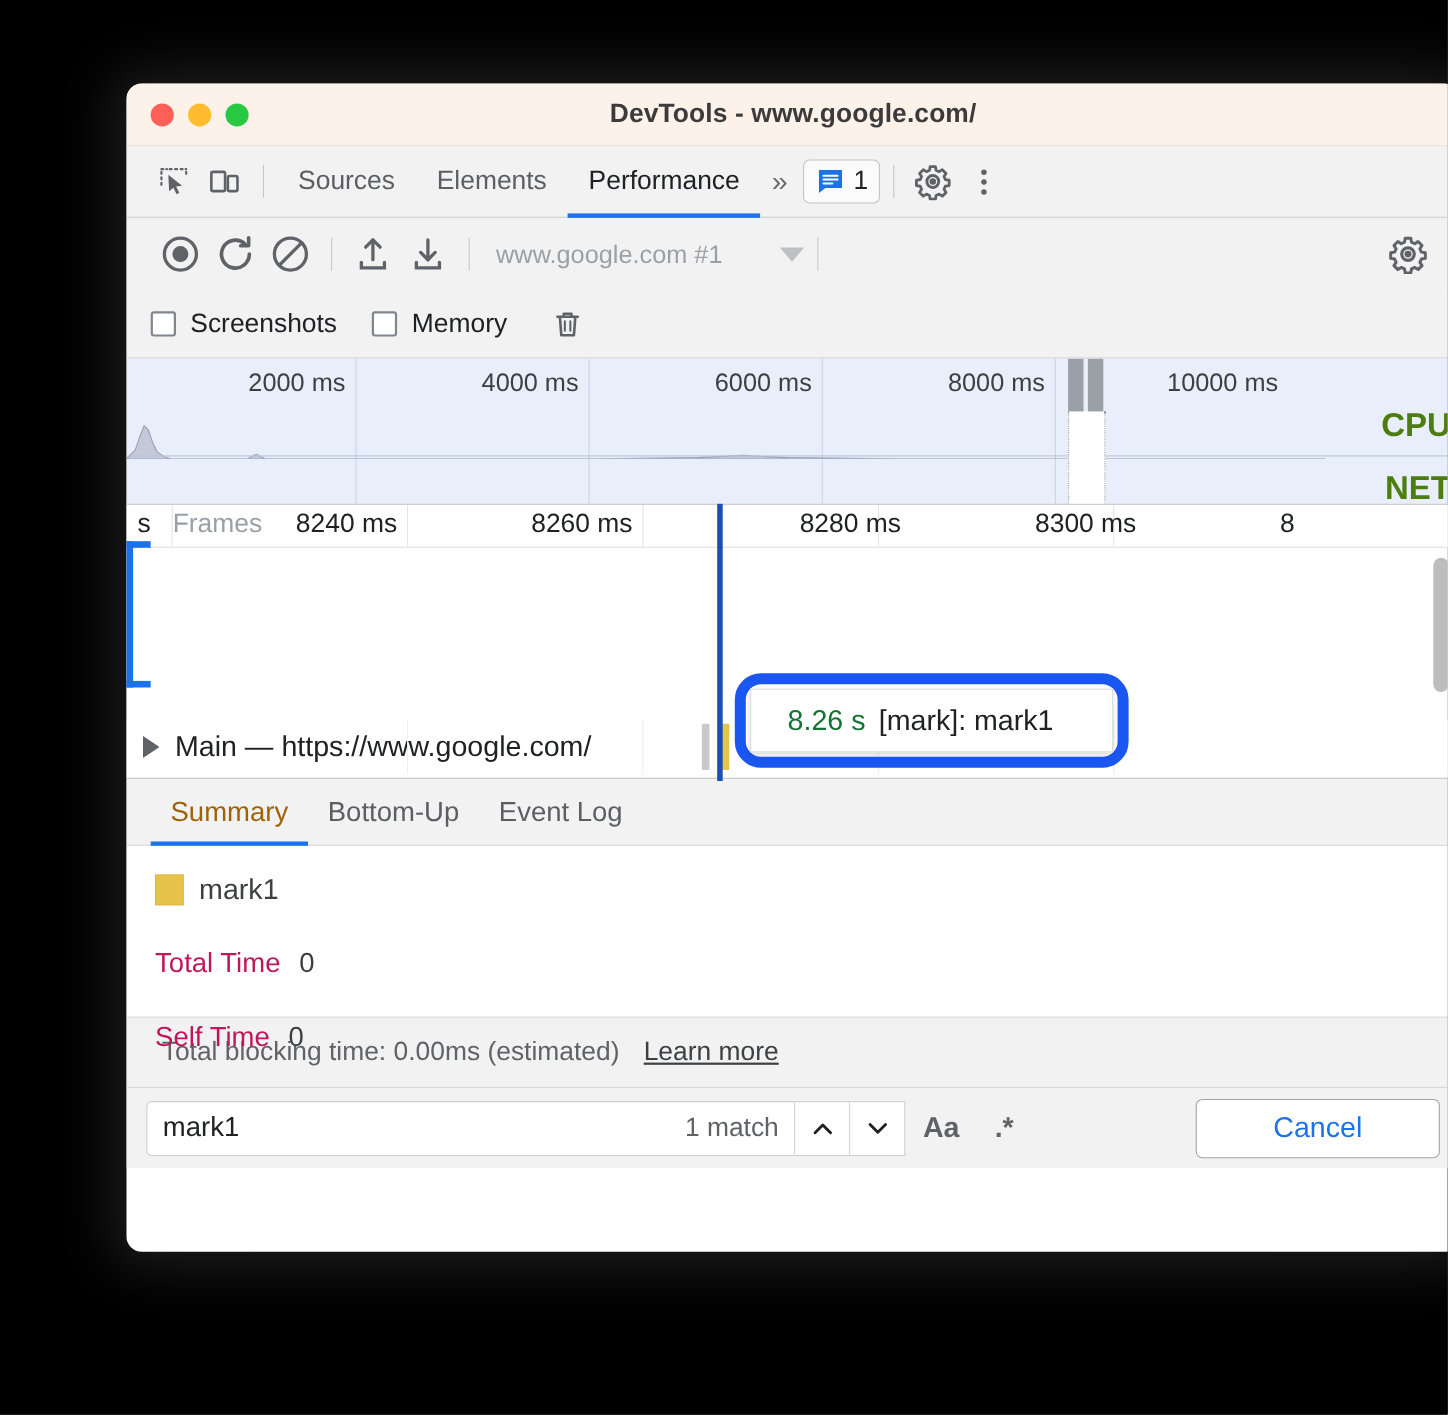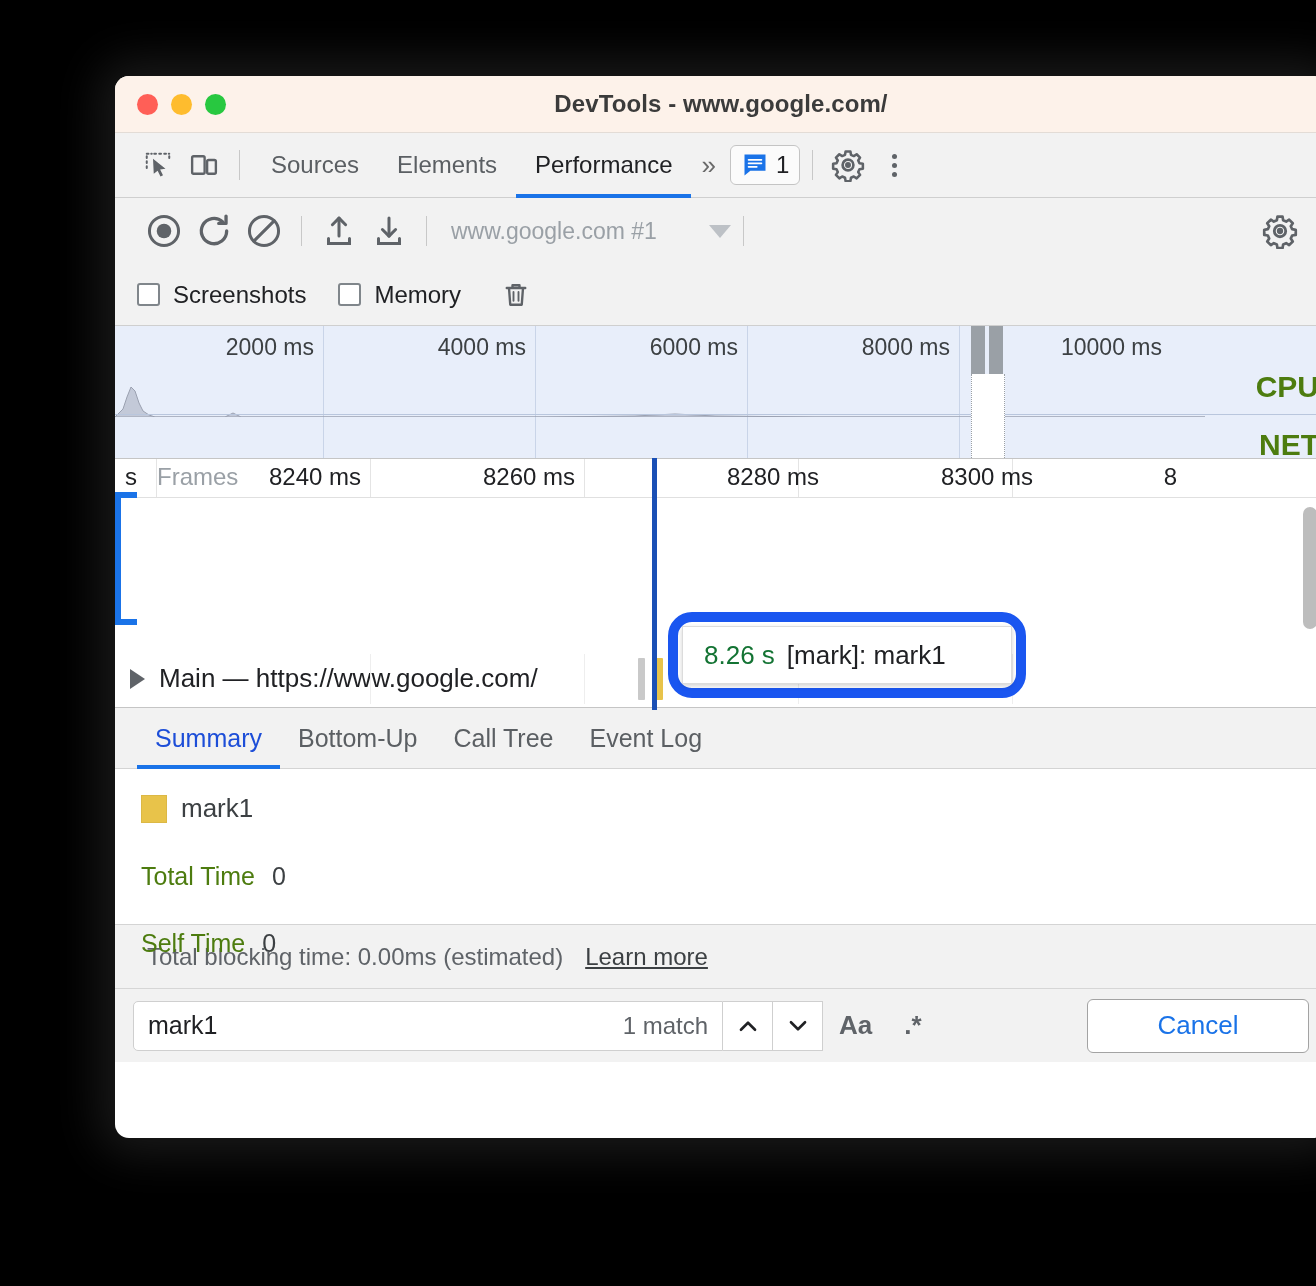--- a/index.html
+++ b/index.html
@@ -321,21 +321,21 @@
   }
   .tooltip {
     position: absolute;
     left: 682px; top: 626px;
     width: 330px; height: 58px;
     background: #ffffff;
     border: 1px solid #dcdcdc;
     box-shadow: 0 2px 5px rgba(0,0,0,0.18);
     display: flex;
     align-items: center;
-    padding-left: 21px;
+    padding-left: 33px;
     box-sizing: border-box;
     gap: 12px;
     z-index: 21;
     font-size: 26px;
     white-space: nowrap;
   }
   .tt-time { color: #137333; }
   .tt-name { color: #202124; }
 
   
@@ -352,21 +352,21 @@
   }
   .dtab {
     position: relative;
     font-size: 25px;
     color: #5b5f63;
     padding: 0 18px;
     height: 62px;
     display: flex; align-items: center;
     white-space: nowrap;
   }
-  .dtab.active { color: #1d4ed8; }
+  .dtab.active { color: #a16207; }
   .dtab.active::after {
     content: "";
     position: absolute;
     left: 0; right: 0; bottom: 0;
     height: 4px; background: #1a73e8;
   }
 
   
   .summary {
     position: relative;
@@ -377,21 +377,21 @@
   }
   .sum-head { display: flex; align-items: center; gap: 14px; }
   .swatch {
     width: 26px; height: 28px;
     background: #e8c34a;
     border: 1px solid #dcb845;
     box-sizing: border-box;
   }
   .sum-title { font-size: 26px; color: #3c4043; }
   .sum-kv { display: flex; align-items: center; gap: 17px; margin-top: 38px; }
-  .sum-k { font-size: 25px; color: #4d7c0f; }
+  .sum-k { font-size: 25px; color: #be185d; }
   .sum-v { font-size: 25px; color: #3c4043; }
 
   
   .blocking {
     height: 64px;
     background: #f2f2f2;
     border-top: 1px solid #d4d4d4;
     display: flex;
     align-items: center;
     padding-left: 32px;
@@ -641,21 +641,20 @@
 
         <div class="row-label" style="left:44px; top:-1px; color:#202124;">GPU</div>
       </div>
 
       <div class="vscroll" style="top:48px; height:122px;"></div>
     </div>
 
     <div class="details-tabs">
       <div class="dtab active">Summary</div>
       <div class="dtab">Bottom-Up</div>
-      <div class="dtab">Call Tree</div>
       <div class="dtab">Event Log</div>
     </div>
 
     <div class="summary">
       <div class="sum-head">
         <span class="swatch"></span>
         <span class="sum-title">mark1</span>
       </div>
       <div class="sum-kv">
         <span class="sum-k">Total Time</span>

